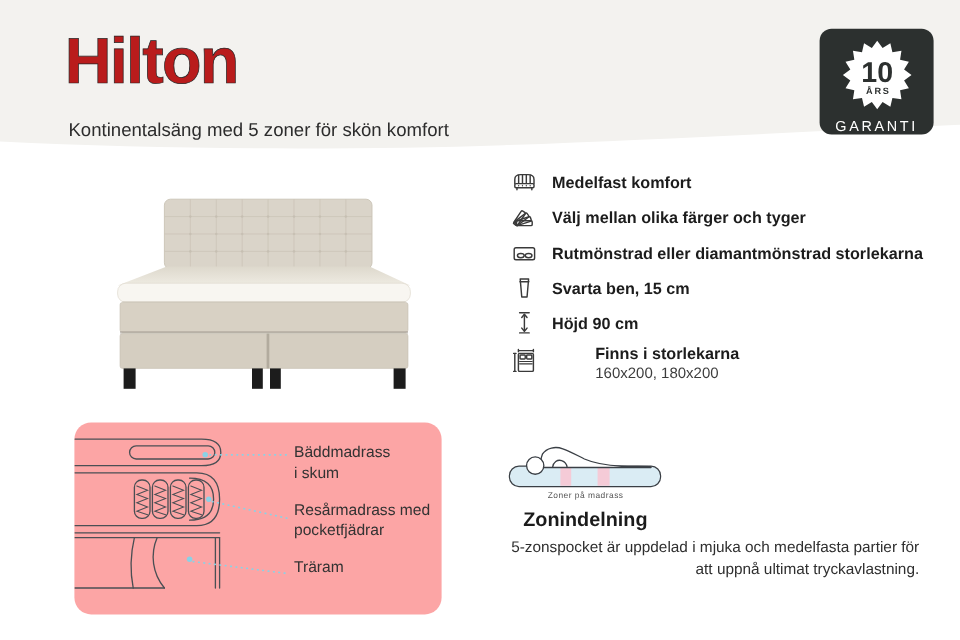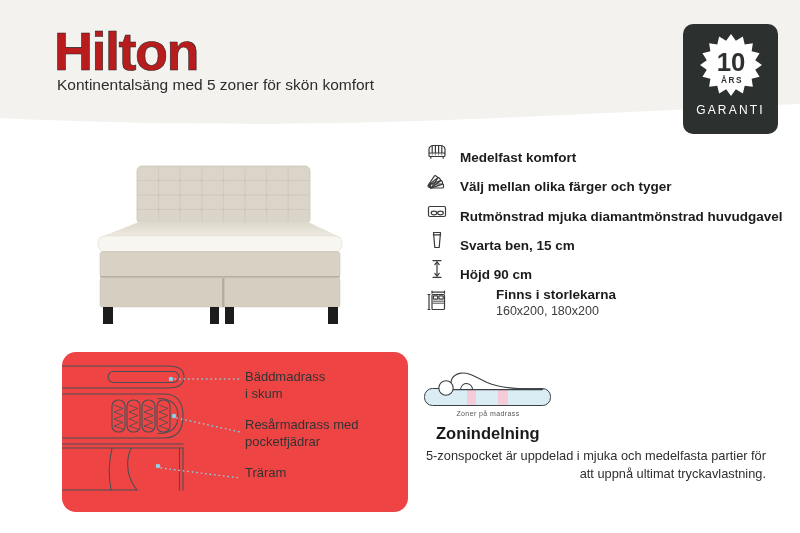--- a/index.html
+++ b/index.html
@@ -6,37 +6,37 @@
   .canvas{
     position:relative;width:800px;height:533px;background:#ffffff;
     font-family:"Liberation Sans",sans-serif;overflow:hidden;
     -webkit-font-smoothing:antialiased;
   }
   .band-svg{position:absolute;left:0;top:0;}
   .title{
     position:absolute;left:54px;top:20px;font-size:54px;font-weight:bold;
     color:#b91c1c;letter-spacing:-1.5px;-webkit-text-stroke:.6px #262626;
   }
-  .subtitle{position:absolute;left:57px;top:76px;font-size:15.5px;color:#2c2c2c;}
+  .subtitle{position:absolute;left:57px;top:100px;font-size:15.5px;color:#2c2c2c;}
   .badge{
-    position:absolute;left:683px;top:24px;width:95px;height:110px;border-radius:10px;
+    position:absolute;left:683px;top:24px;width:95px;height:88px;border-radius:10px;
     display:flex;flex-direction:column;align-items:center;box-sizing:border-box;padding-top:8px;
   }
   .badge-label{color:#ffffff;font-size:12px;font-weight:normal;letter-spacing:2.2px;margin-top:5px;}
   .bed-svg{position:absolute;left:90px;top:148px;}
   .features{position:absolute;left:424px;top:0;width:366px;}
-  .feat{position:absolute;left:0;display:flex;align-items:flex-end;}
+  .feat{position:absolute;left:0;display:flex;align-items:center;}
   .feat.top-align{align-items:flex-start;gap:36px;}
   .fico{width:26px;height:26px;flex:0 0 26px;display:flex;align-items:center;justify-content:center;}
   .ftxt{margin-left:10px;}
   .flabel{font-size:13.5px;font-weight:bold;color:#1c1c1c;}
   .fsub{font-size:12.5px;color:#3d3d3d;margin-top:2px;}
   .card{
-    position:absolute;left:62px;top:352px;width:346px;height:160px;
-    background:#ef4444;border-radius:14px;overflow:hidden;
+    position:absolute;left:62px;top:352px;width:306px;height:160px;
+    background:#fca5a5;border-radius:14px;overflow:hidden;
   }
   .card-svg{position:absolute;left:0;top:0;}
   .cslabel{position:absolute;left:183px;font-size:13px;color:#333333;line-height:17px;}
   .cslabel.l1{top:16px;} .cslabel.l2{top:64px;} .cslabel.l3{top:112px;}
   .zones-svg{position:absolute;left:423px;top:366px;}
   .zcaption{
     position:absolute;left:423px;top:410px;width:130px;text-align:center;
     font-size:7px;color:#555555;letter-spacing:.4px;
   }
   .zheading{position:absolute;left:424px;top:424px;font-size:16.5px;font-weight:bold;color:#1b1b1b;margin-left:12px;}
@@ -172,21 +172,21 @@
       <span class="fico">
         <svg width="22" height="22" viewBox="0 0 22 22">
             <g class="icon-stroke">
           <rect x="2.5" y="6.5" width="17" height="10" rx="1.5"></rect>
           <ellipse cx="8" cy="13" rx="2.8" ry="1.8"></ellipse>
           <ellipse cx="14.5" cy="13" rx="2.8" ry="1.8"></ellipse>
         </g>
           </svg>
       </span>
       <div class="ftxt">
-          <div class="flabel">Rutmönstrad mjuka diamantmönstrad huvudgavel</div>
+          <div class="flabel">Rutmönstrad eller diamantmönstrad storlekarna</div>
         </div>
     </div>
 
     <div class="feat" style="top:227px">
       <span class="fico">
         <svg width="22" height="22" viewBox="0 0 22 22">
             <g class="icon-stroke">
           <path d="M7.5,3.5 H14.5 L13.2,18.5 H8.8 Z"></path>
           <path d="M7.3,5.8 H14.7"></path>
         </g>

